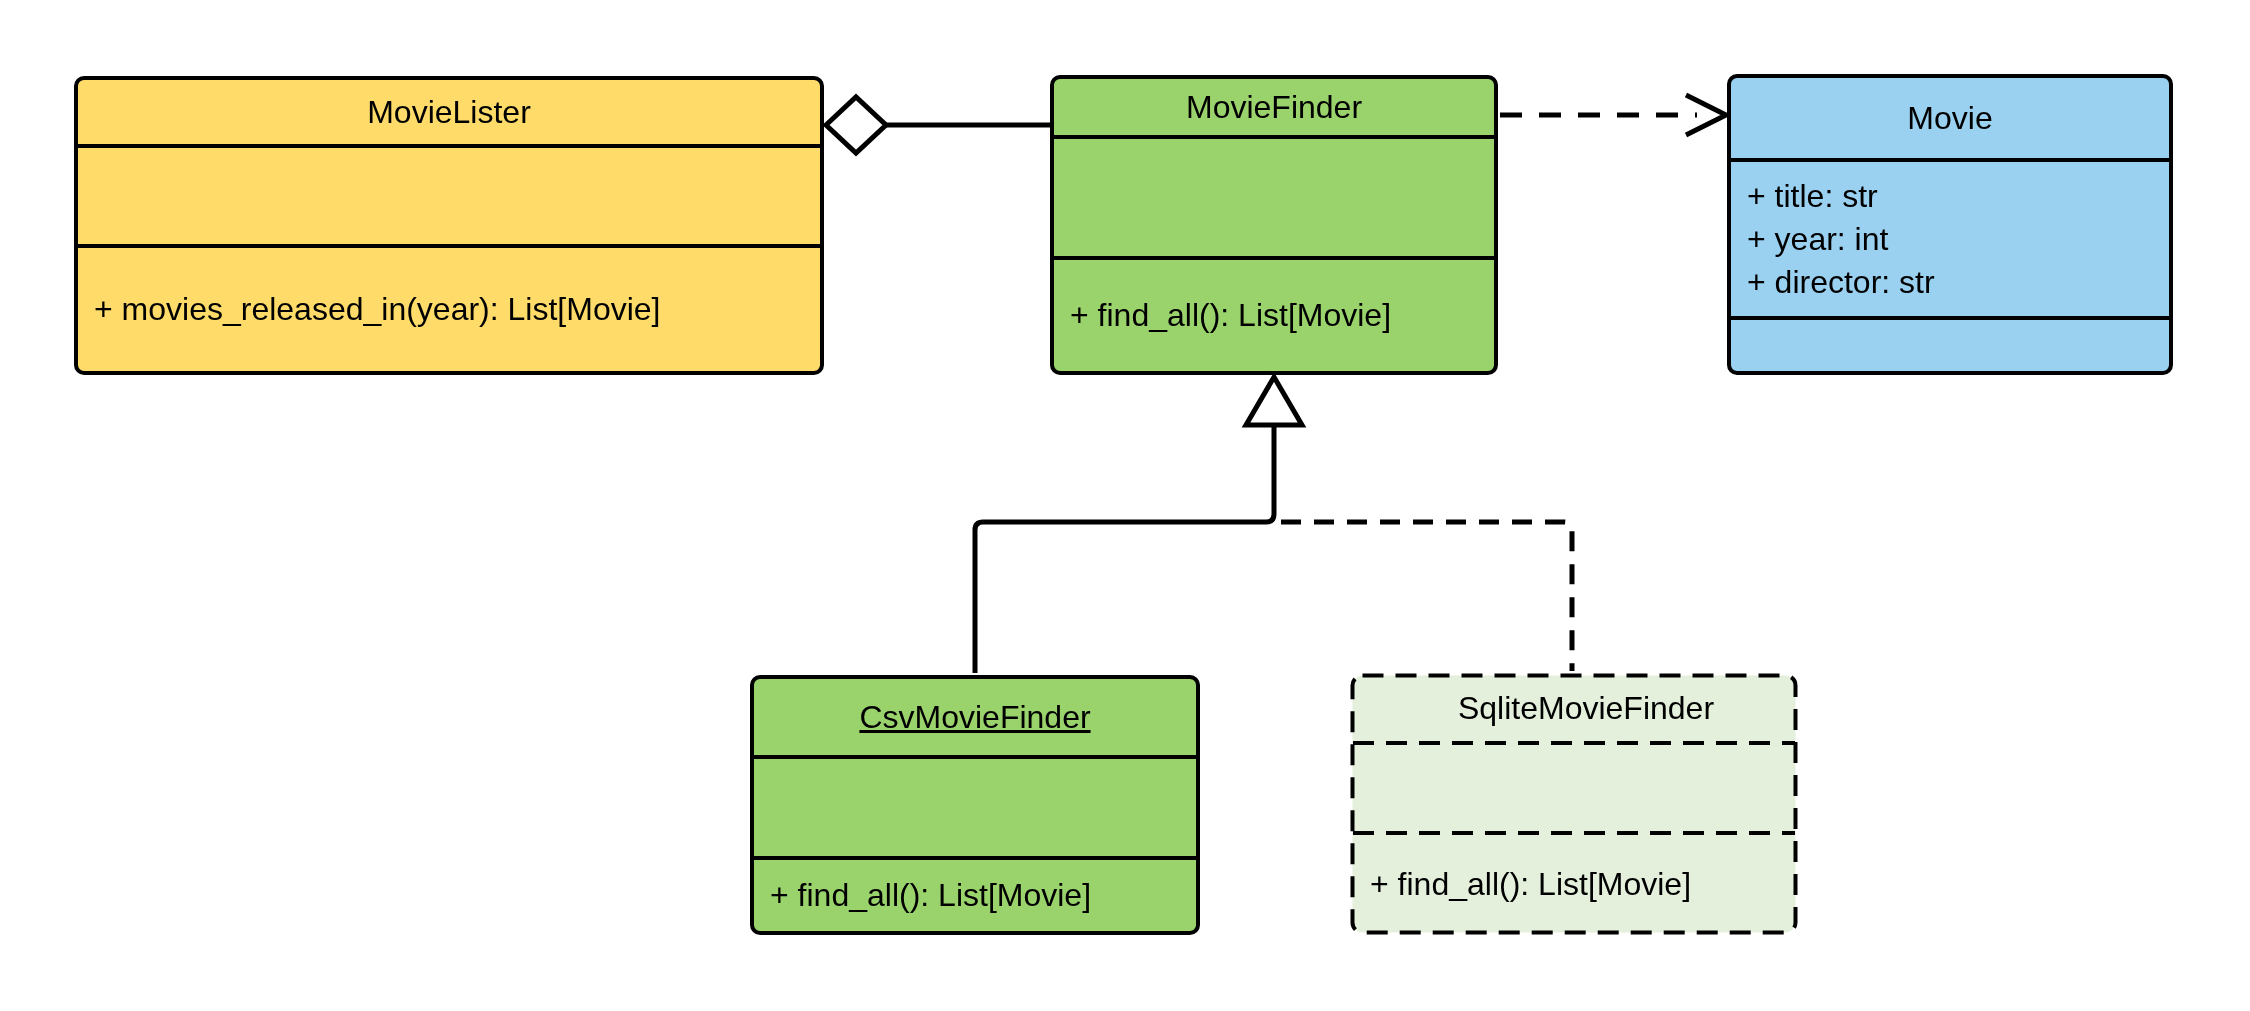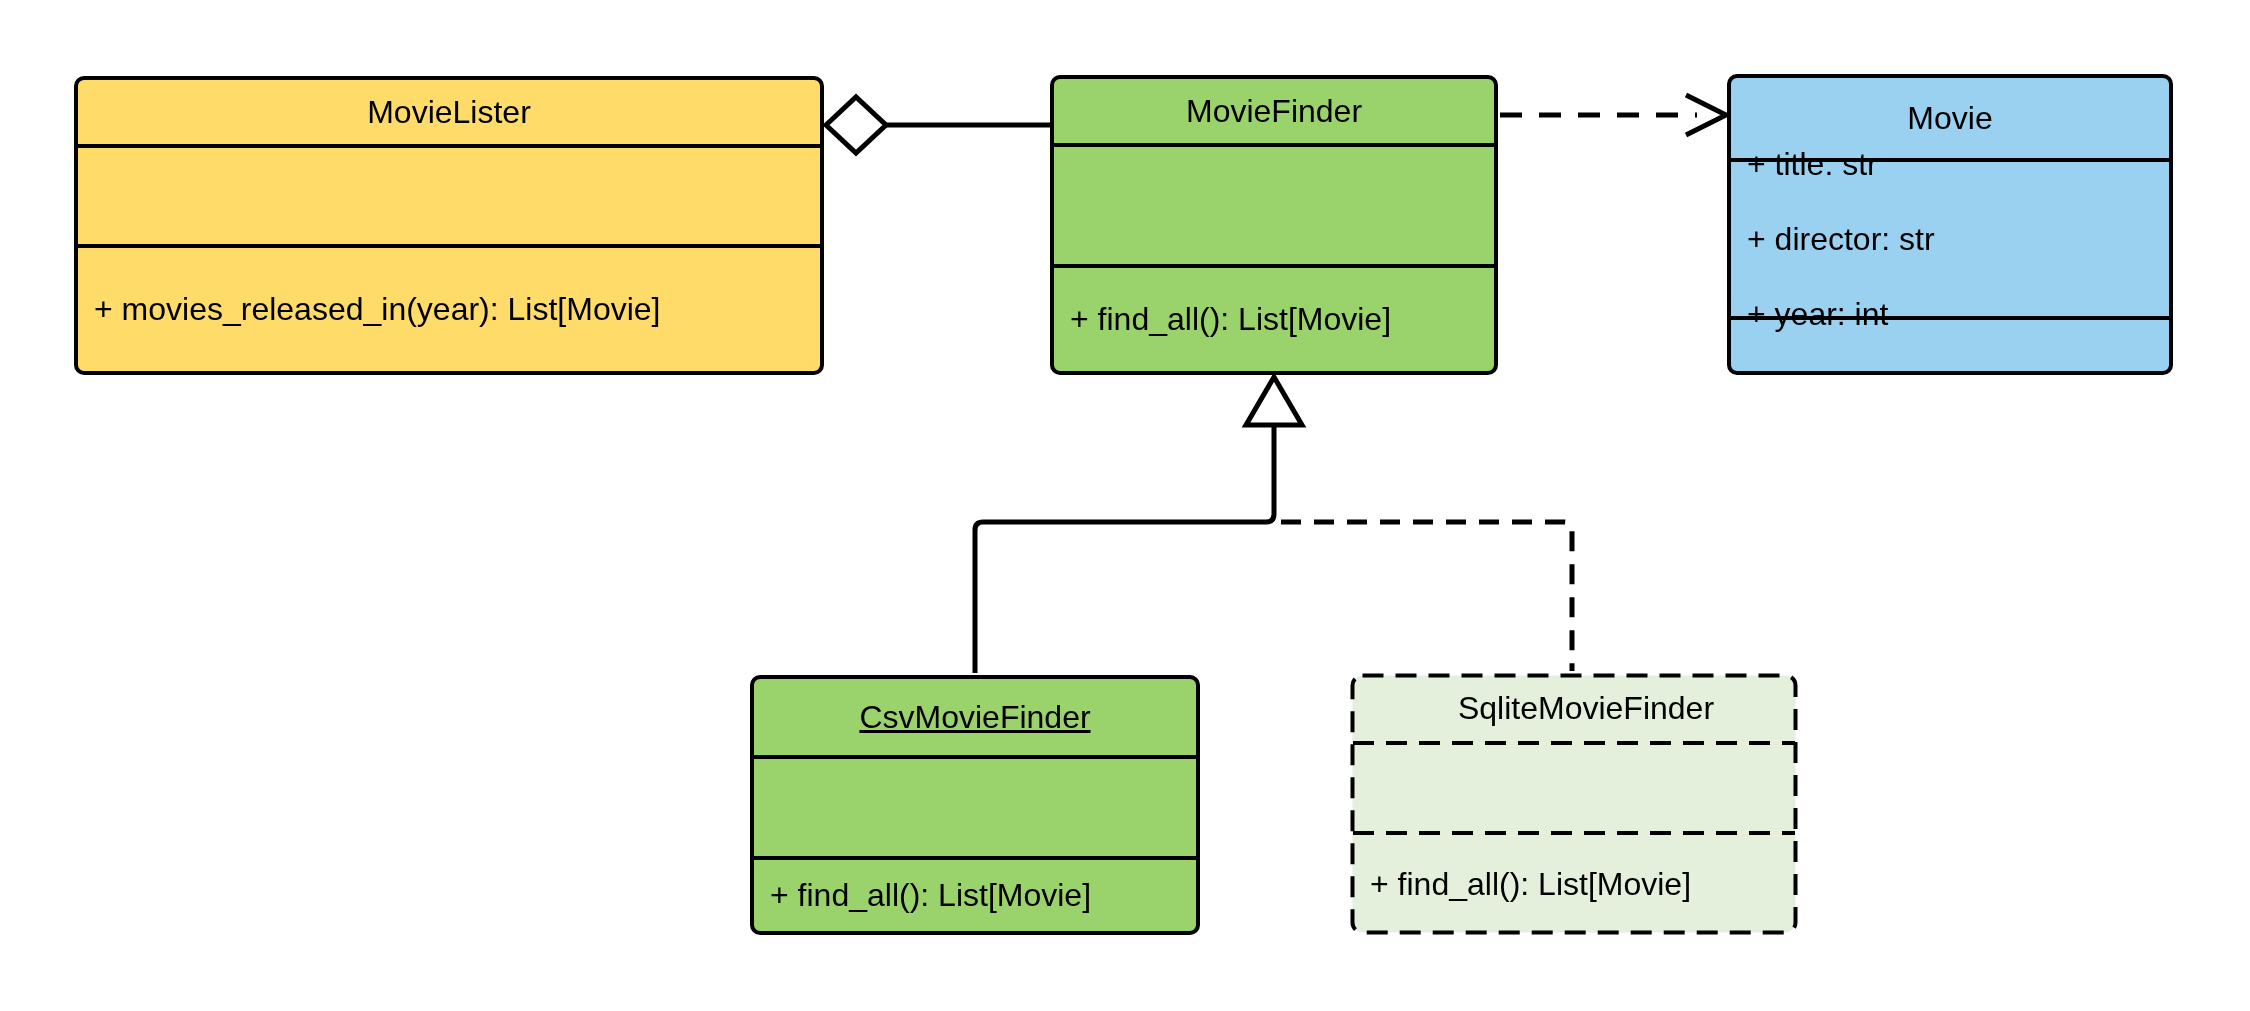--- a/index.html
+++ b/index.html
@@ -45,21 +45,20 @@
     justify-content: center;
     white-space: nowrap;
   }
   .sec-attrs {
     flex: none;
     border-top: 4px solid #000000;
     display: flex;
     flex-direction: column;
     justify-content: center;
     padding-left: 16px;
-    gap: 32px;
   }
   .sec-methods {
     flex: 1;
     border-top: 4px solid #000000;
     display: flex;
     flex-direction: column;
     justify-content: center;
     padding-left: 16px;
   }
   .member { line-height: 43px; white-space: nowrap; }
@@ -110,33 +109,33 @@
 
   <div class="cls" style="left: 74px; top: 76px; width: 750px; height: 299px; background-color: rgb(255, 220, 105);">
     <div class="sec-title" style="height:64px;">MovieLister</div>
     <div class="sec-attrs" style="height:96px;"></div>
     <div class="sec-methods">
       <div class="member">+ movies_released_in(year): List[Movie]</div>
     </div>
   </div>
 
   <div class="cls" style="left: 1050px; top: 75px; width: 448px; height: 300px; background-color: rgb(154, 211, 108);">
-    <div class="sec-title" style="height:64px;border-radius:11px;">MovieFinder</div>
+    <div class="sec-title" style="height:56px;border-radius:11px;">MovieFinder</div>
     <div class="sec-attrs" style="height:117px;"></div>
     <div class="sec-methods">
       <div class="member">+ find_all(): List[Movie]</div>
     </div>
   </div>
 
   <div class="cls" style="left: 1727px; top: 74px; width: 446px; height: 301px; background-color: rgb(154, 209, 240);">
     <div class="sec-title" style="height:80px;">Movie</div>
     <div class="sec-attrs" style="height:154px;">
       <div class="member">+ title: str</div>
+      <div class="member">+ year: int</div>
       <div class="member">+ director: str</div>
-      <div class="member">+ year: int</div>
     </div>
     <div class="sec-methods"></div>
   </div>
 
   <div class="cls" style="left: 750px; top: 675px; width: 450px; height: 260px; background-color: rgb(154, 211, 108);">
     <div class="sec-title" style="height:76px;text-decoration:underline;">CsvMovieFinder</div>
     <div class="sec-attrs" style="height:97px;"></div>
     <div class="sec-methods">
       <div class="member">+ find_all(): List[Movie]</div>
     </div>

